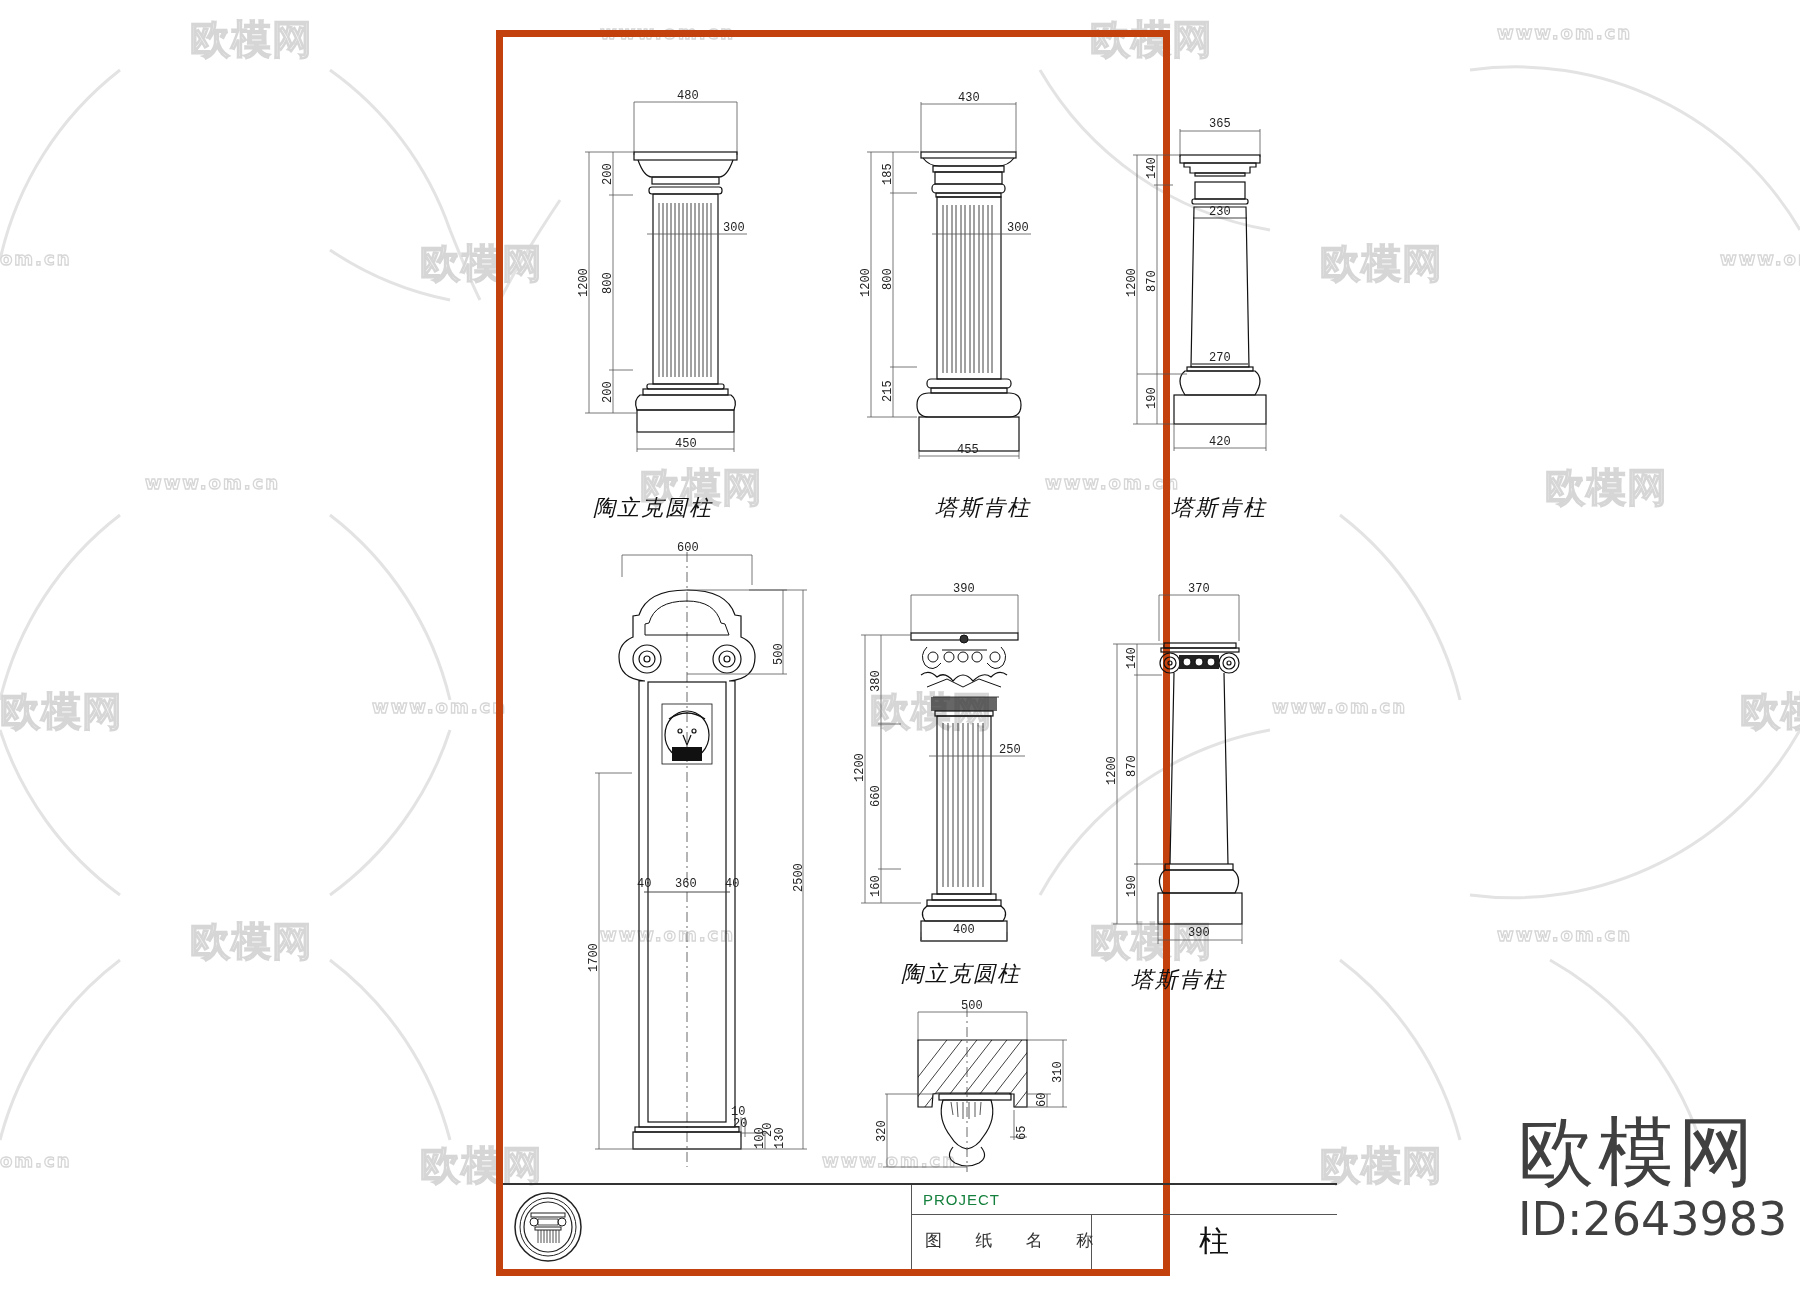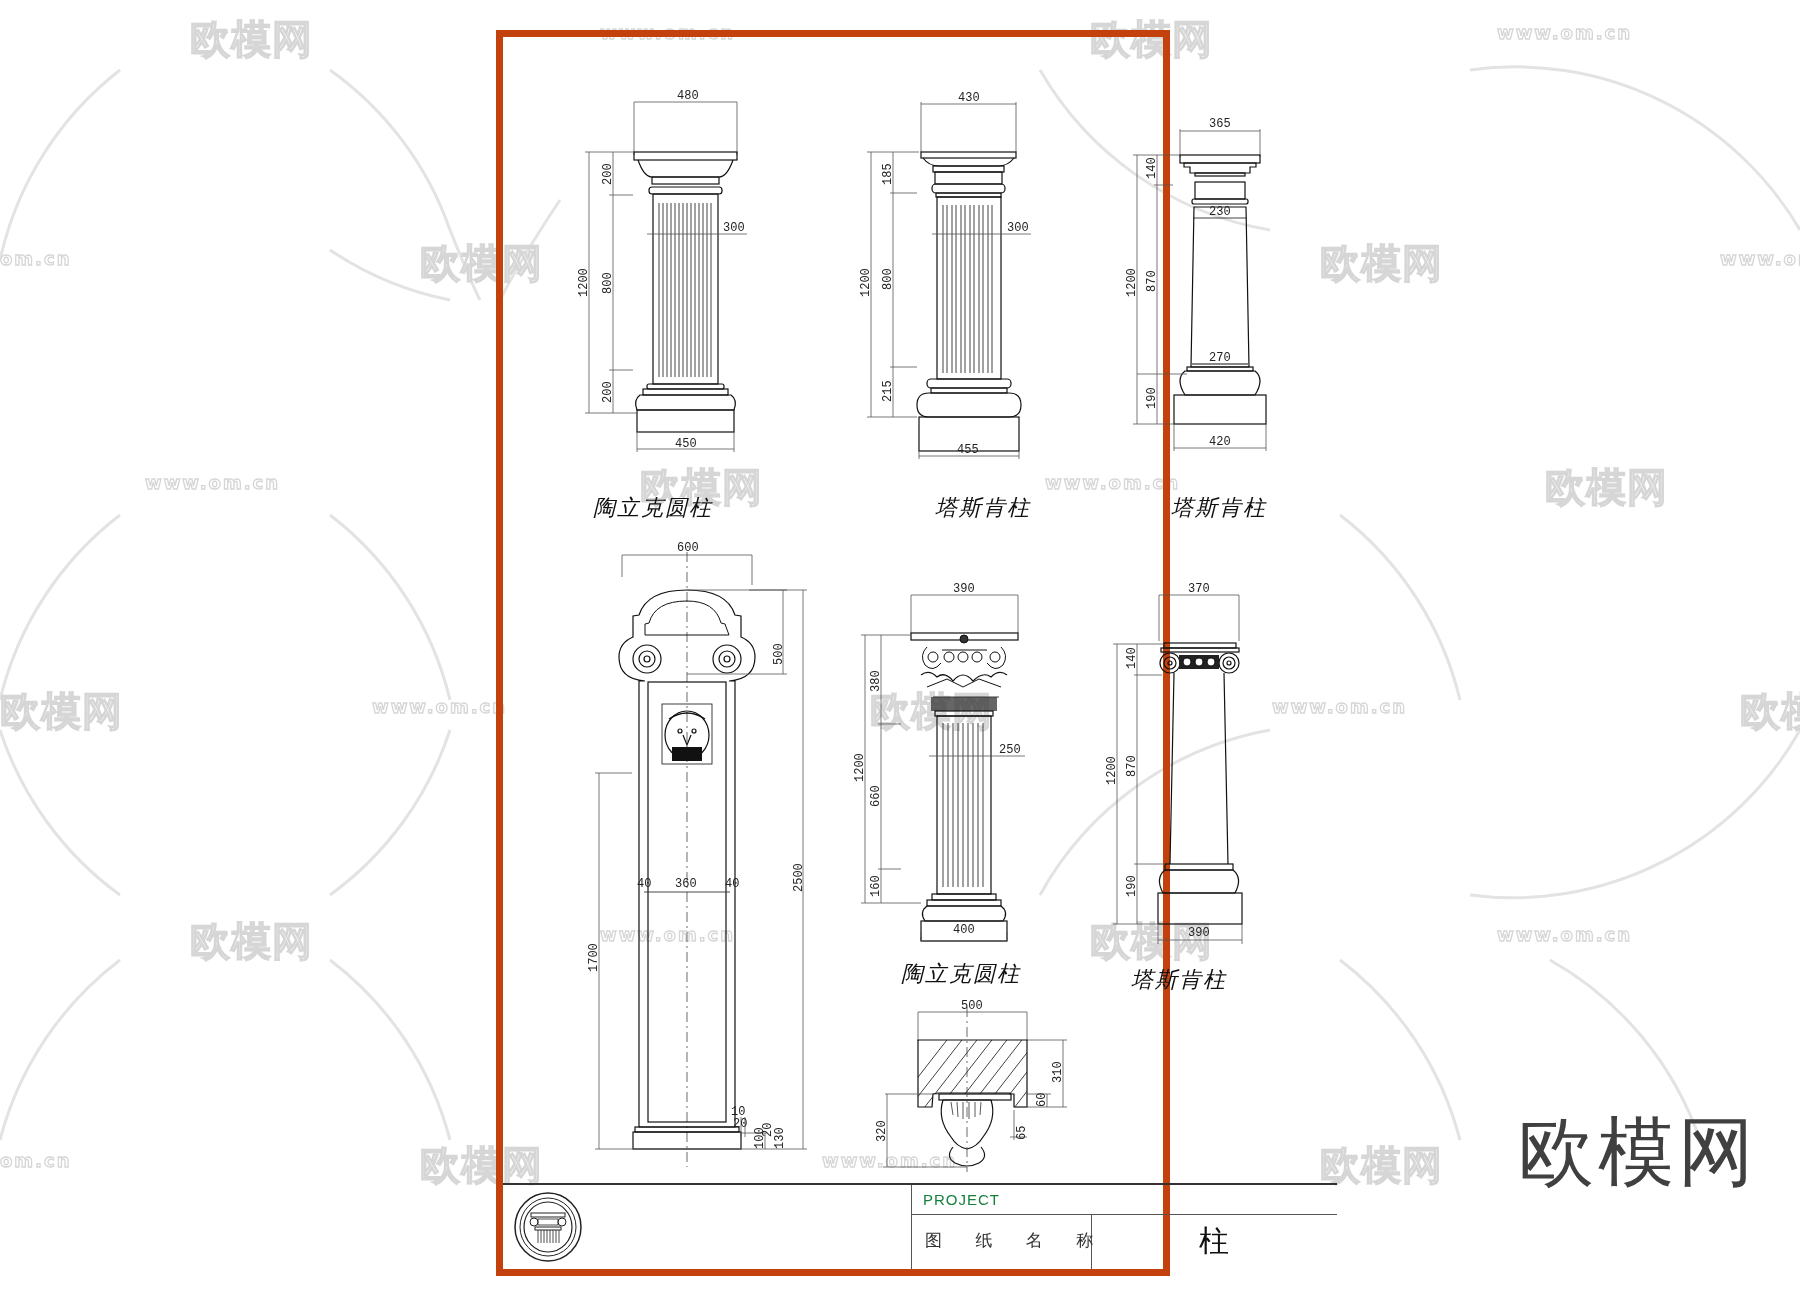--- a/index.html
+++ b/index.html
@@ -480,13 +480,14 @@
     <div class="tb-hline" style="left:408px;right:0;top:29px"></div>
     <div class="tb-vline" style="left:588px;top:30px"></div>
     <div class="tb-project">PROJECT</div>
     <div class="tb-name-label">图 纸 名 称</div>
     <div class="tb-name-value">柱</div>
   </div>
 </div>
 
 <div class="brand">
   <div class="brand-name">欧模网</div>
+  <div class="brand-id">ID:2643983</div>
 </div>
 
 </body></html>

